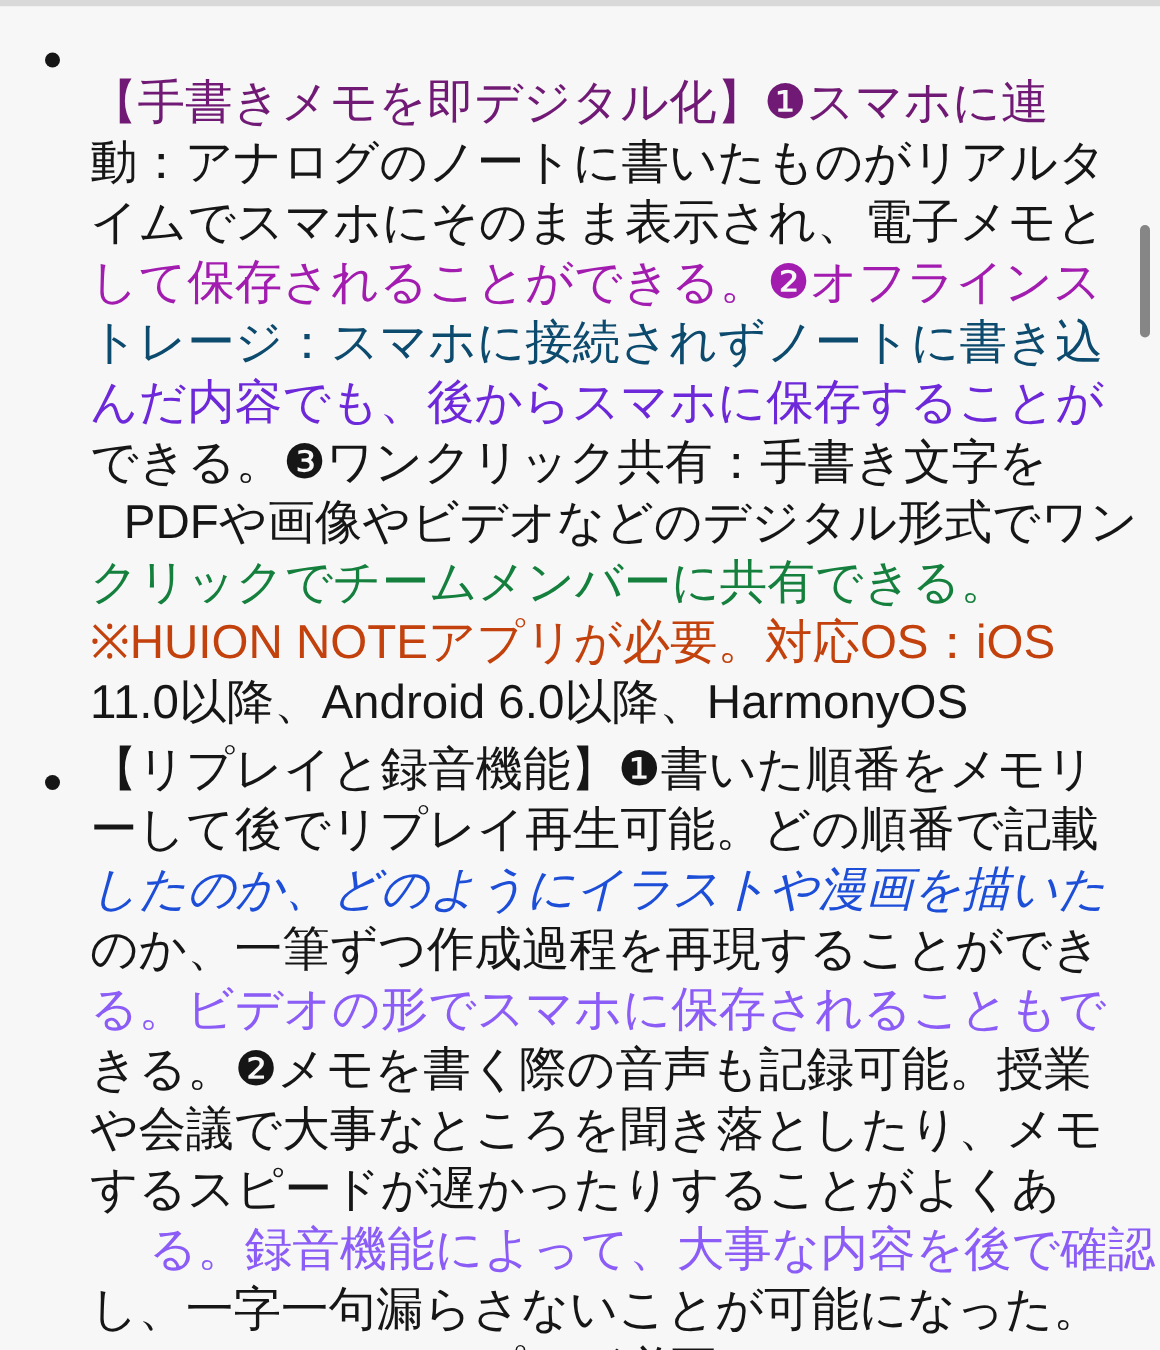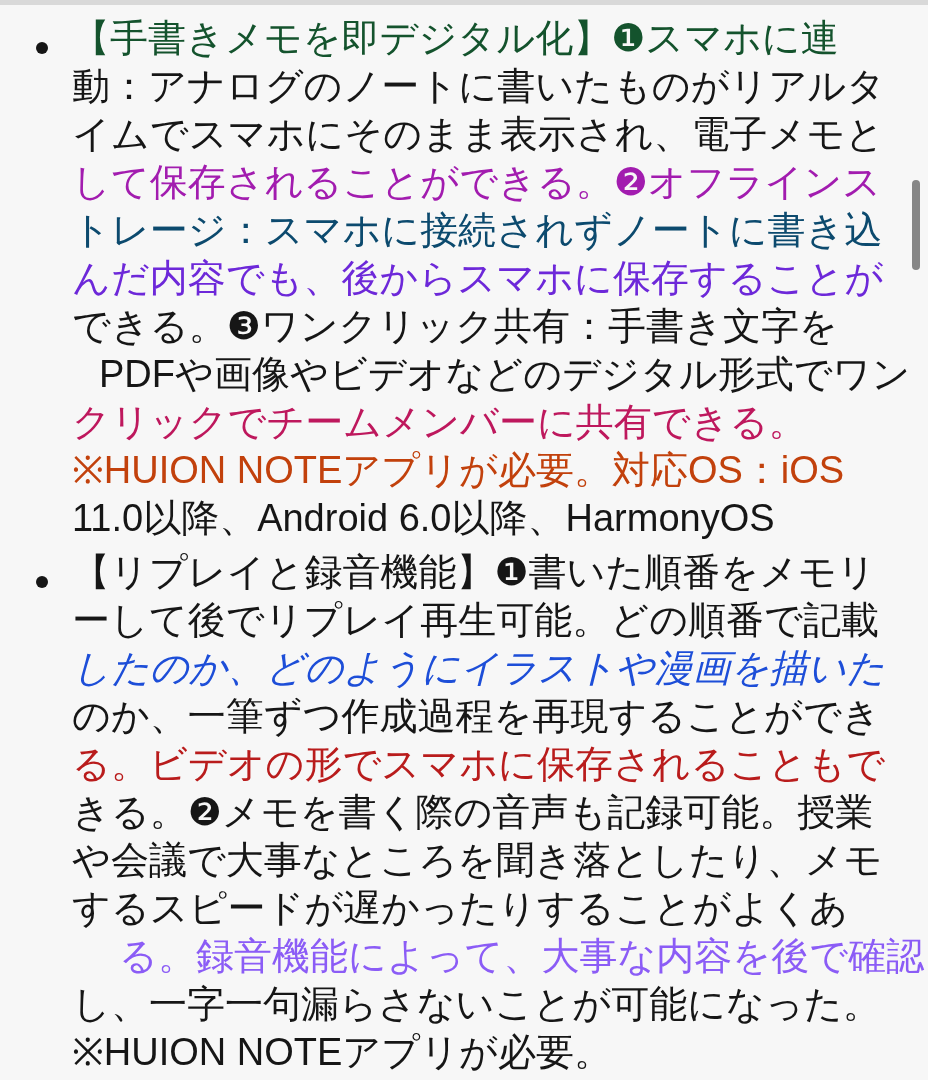--- a/index.html
+++ b/index.html
@@ -71,41 +71,41 @@
 </head>
 <body style="background: rgb(247, 247, 247);">
 
 <div class="page">
   <div class="top-strip" style="background: rgb(217, 217, 217);"></div>
   <div class="scroll-thumb" style="background: rgb(134, 134, 134);"></div>
   <ul class="bullets" id="bullet-list">
       <li>
         <span class="dot" style="background: rgb(22, 22, 22);"></span>
         <div class="lines">
-          <div class="line" style="color: #14532d;">【手書きメモを即デジタル化】❶スマホに連</div>
+          <div class="line" style="color: #701a75; margin-top: 44px;">【手書きメモを即デジタル化】❶スマホに連</div>
           <div class="line" style="color: rgb(22, 22, 22);">動：アナログのノートに書いたものがリアルタ</div>
           <div class="line" style="color: rgb(22, 22, 22);">イムでスマホにそのまま表示され、電子メモと</div>
           <div class="line" style="color: #a21caf;">して保存されることができる。❷オフラインス</div>
           <div class="line" style="color: #0c4a6e;">トレージ：スマホに接続されずノートに書き込</div>
           <div class="line" style="color: #6d28d9;">んだ内容でも、後からスマホに保存することが</div>
           <div class="line" style="color: rgb(22, 22, 22);">できる。❸ワンクリック共有：手書き文字を</div>
           <div class="line" style="color: rgb(22, 22, 22); margin-left: 27px;">PDFや画像やビデオなどのデジタル形式でワン</div>
-          <div class="line" style="color: #be185d;">クリックでチームメンバーに共有できる。</div>
+          <div class="line" style="color: #15803d;">クリックでチームメンバーに共有できる。</div>
           <div class="line" style="color: #c2410c;">※HUION NOTEアプリが必要。対応OS：iOS</div>
           <div class="line" style="color: rgb(22, 22, 22);">11.0以降、Android 6.0以降、HarmonyOS</div>
         </div>
       </li>
       <li>
         <span class="dot" style="background: rgb(22, 22, 22);"></span>
         <div class="lines">
           <div class="line" style="color: rgb(22, 22, 22);">【リプレイと録音機能】❶書いた順番をメモリ</div>
           <div class="line" style="color: rgb(22, 22, 22);">ーして後でリプレイ再生可能。どの順番で記載</div>
           <div class="line" style="color: #1d4ed8; font-style: italic;">したのか、どのようにイラストや漫画を描いた</div>
           <div class="line" style="color: rgb(22, 22, 22);">のか、一筆ずつ作成過程を再現することができ</div>
-          <div class="line" style="color: #b91c1c;">る。ビデオの形でスマホに保存されることもで</div>
+          <div class="line" style="color: #8b5cf6;">る。ビデオの形でスマホに保存されることもで</div>
           <div class="line" style="color: rgb(22, 22, 22);">きる。❷メモを書く際の音声も記録可能。授業</div>
           <div class="line" style="color: rgb(22, 22, 22);">や会議で大事なところを聞き落としたり、メモ</div>
           <div class="line" style="color: rgb(22, 22, 22);">するスピードが遅かったりすることがよくあ</div>
           <div class="line" style="color: #8b5cf6; margin-left: 47px;">る。録音機能によって、大事な内容を後で確認</div>
           <div class="line" style="color: rgb(22, 22, 22);">し、一字一句漏らさないことが可能になった。</div>
           <div class="line" style="color: rgb(22, 22, 22);">※HUION NOTEアプリが必要。</div>
         </div>
       </li>
     </ul>
 </div>

